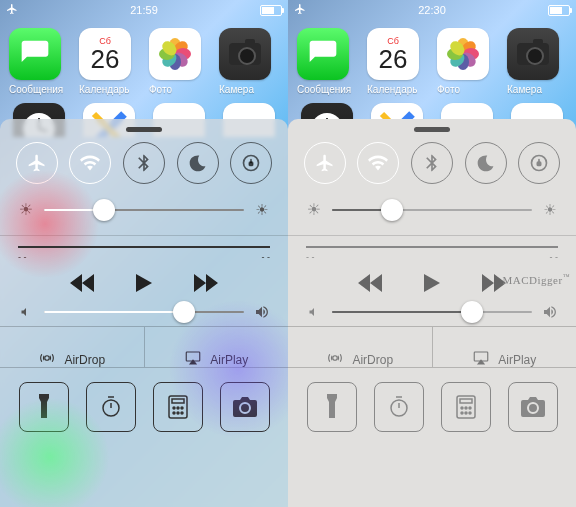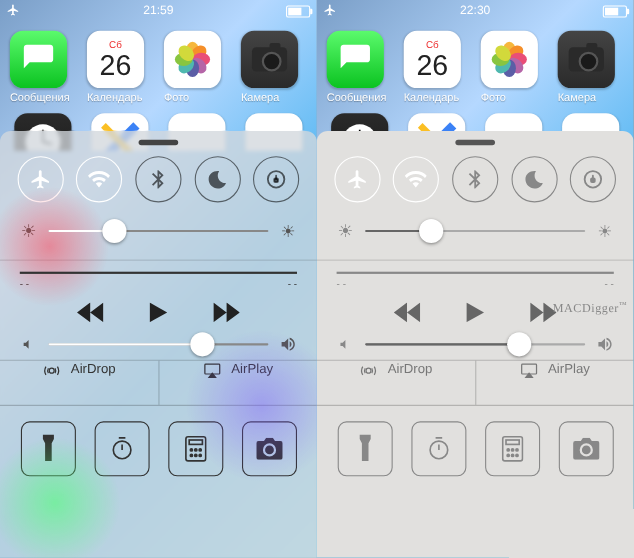--- a/index.html
+++ b/index.html
@@ -122,21 +122,21 @@
   .hr { height:1px; background:rgba(0,0,0,0.15); margin:10px 0;}
   .track-bar { margin: 10px 18px 4px; height:2px; background:#333; position:relative;}
   .right .track-bar{ background:#888;}
   .track-times { display:flex; justify-content:space-between; padding:0 18px; font-size:9px; color:#333;}
   .right .track-times{ color:#888;}
   .media-btns { display:flex; justify-content:center; gap:42px; padding:12px 0 6px; color:#222;}
   .right .media-btns { color:#666;}
   .media-btns .btn { display:flex; }
 
   .share-row { display:flex; border-top:1px solid rgba(0,0,0,0.2); border-bottom:1px solid rgba(0,0,0,0.2); }
-  .share-btn { flex:1; height:40px; display:flex; align-items:flex-start; justify-content:center; gap:8px; color:#333; font-size:12px; }
+  .share-btn { flex:1; height:40px; display:flex; align-items:flex-end; justify-content:center; gap:8px; color:#333; font-size:12px; }
   .right .share-btn{ color:#777;}
   .share-row .share-btn + .share-btn { border-left:1px solid rgba(0,0,0,0.2); }
 
   .quick-row { display:flex; justify-content:space-around; padding:14px 10px 16px;}
   .quick { width:48px; height:48px; border:1.5px solid #333; border-radius:8px; display:flex; align-items:center; justify-content:center; color:#333;}
   .right .quick { border-color:#888; color:#888;}
 
   
   .left .glow { position:absolute; width:120px; height:120px; background:radial-gradient(circle, rgba(80,255,120,0.6), transparent 70%); bottom:-10px; left:-10px; border-radius:50%; pointer-events:none;}
   .left .glow2 { position:absolute; width:110px; height:110px; background:radial-gradient(circle, rgba(255,60,80,0.5), transparent 70%); top:50px; left:-10px; border-radius:50%; pointer-events:none;}

